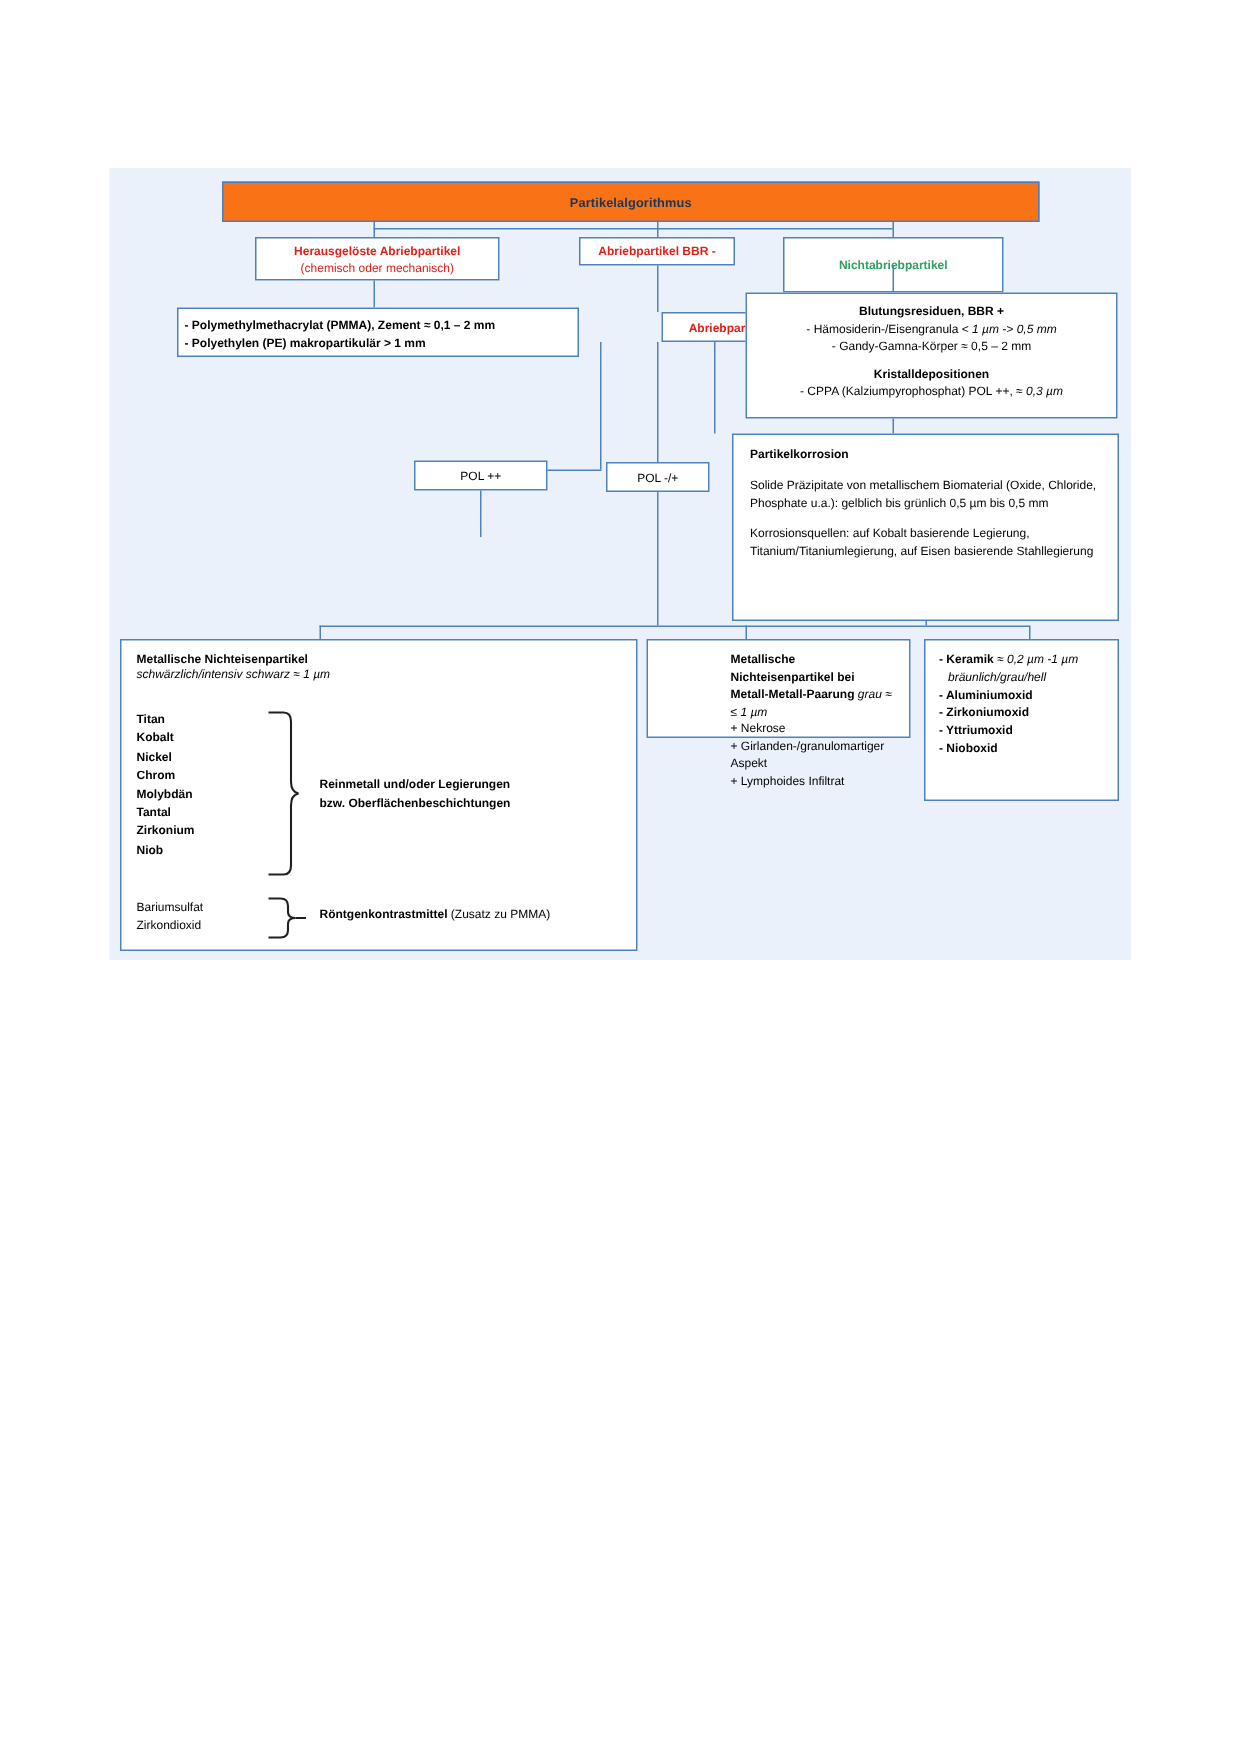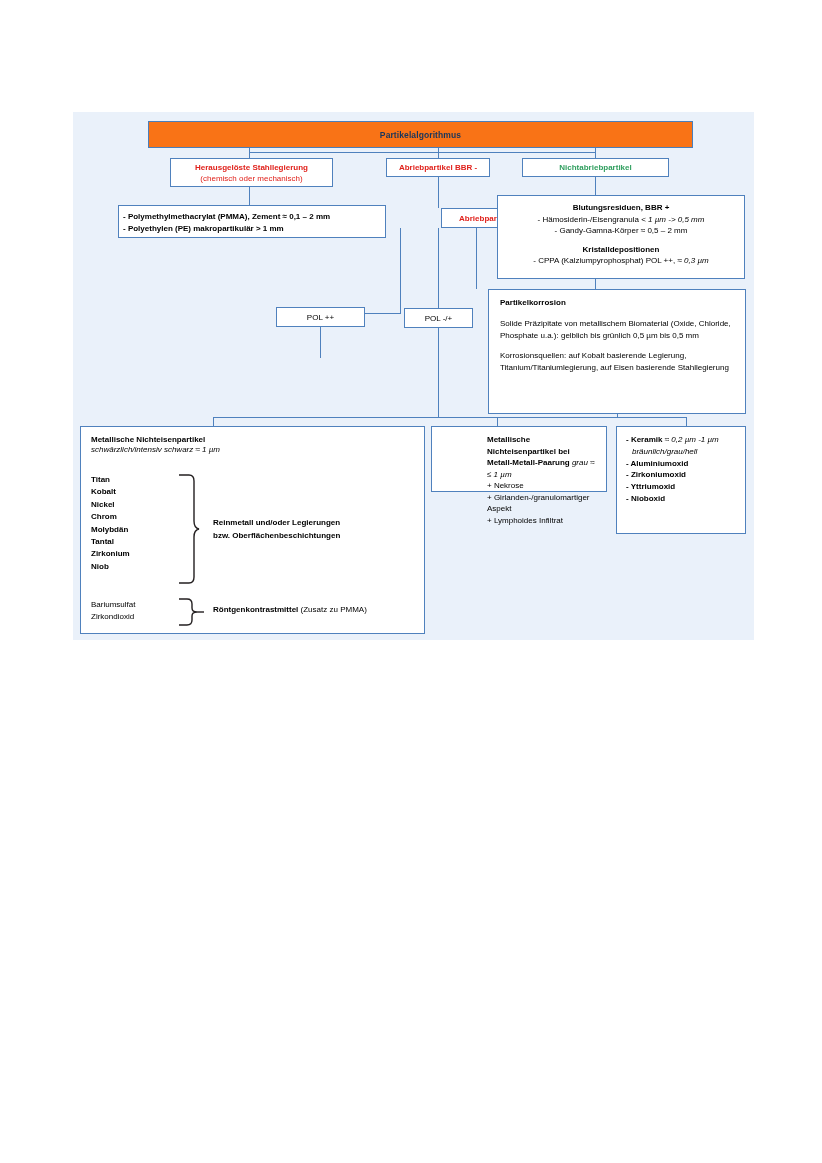--- a/index.html
+++ b/index.html
@@ -51,30 +51,30 @@
     <span>Partikelalgorithmus</span>
   </div>
 
   <div class="ln h" style="left:249px;top:152px;width:346px;"></div>
   <div class="ln v" style="left:249px;top:148px;height:10px;"></div>
   <div class="ln v" style="left:438px;top:148px;height:10px;"></div>
   <div class="ln v" style="left:595px;top:148px;height:10px;"></div>
 
   <div class="node hdrbox red" style="left:170px;top:158px;width:163px;height:29px;">
     <div>
-      <div>Herausgelöste Stahllegierung</div>
+      <div>Herausgelöste Abriebpartikel</div>
       <div style="font-weight:normal;">(chemisch oder mechanisch)</div>
     </div>
   </div>
 
   <div class="node hdrbox red" style="left:386px;top:158px;width:104px;height:19px;">
     <span>Abriebpartikel BBR -</span>
   </div>
 
-  <div class="node hdrbox green" style="left:522px;top:158px;width:147px;height:19px;">
+  <div class="node hdrbox green" style="left:522px;top:158px;width:147px;height:37px;">
     <span>Nichtabriebpartikel</span>
   </div>
 
   <div class="ln v" style="left:249px;top:187px;width:1px;height:18px;"></div>
   <div class="ln v" style="left:438px;top:177px;width:1px;height:31px;"></div>
   <div class="ln v" style="left:595px;top:177px;width:1px;height:18px;"></div>
 
   <div class="node pad t8 lh" style="left:118px;top:205px;width:268px;height:33px;">
     <div class="bold">- Polymethylmethacrylat (PMMA), Zement ≈ 0,1 – 2 mm</div>
     <div><span class="bold">- Polyethylen (PE) makropartikulär &gt; 1 mm</span></div>

